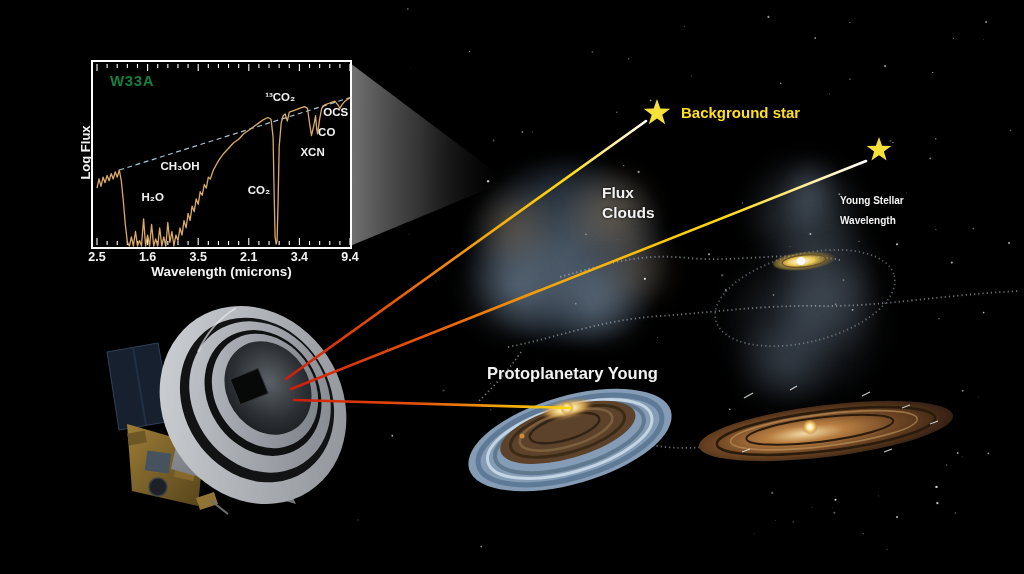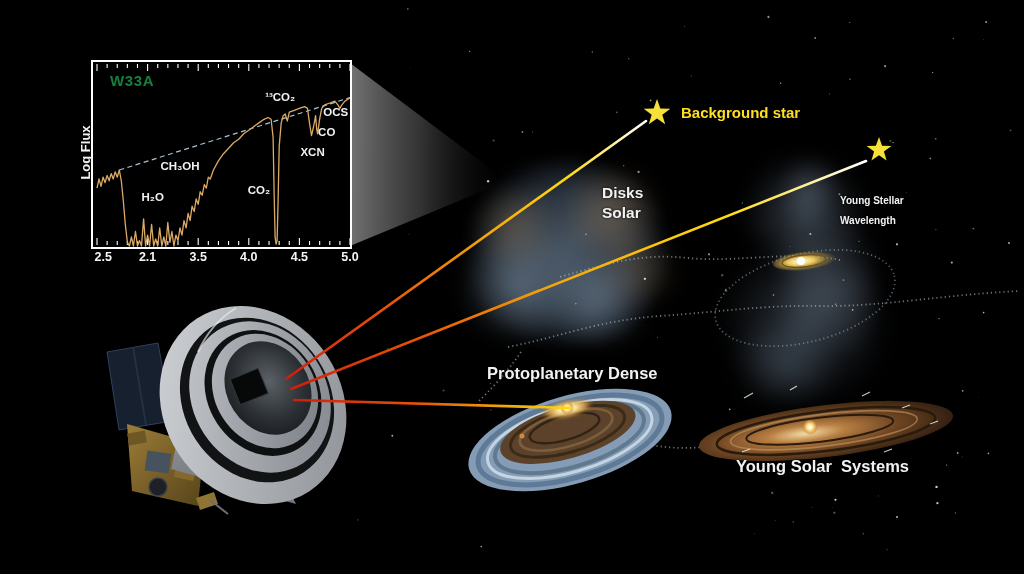--- a/index.html
+++ b/index.html
@@ -392,33 +392,33 @@
       <text x="88.98399999999998" y="109.98" fill="#f2f2f2" text-anchor="middle" font-size="11.5" font-weight="bold" font-family="&quot;Liberation Sans&quot;,&quot;DejaVu Sans&quot;,sans-serif">CH₃OH</text>
       <text x="167.91999999999996" y="133.51" fill="#f2f2f2" text-anchor="middle" font-size="11.5" font-weight="bold" font-family="&quot;Liberation Sans&quot;,&quot;DejaVu Sans&quot;,sans-serif">CO₂</text>
       <text x="189.17199999999997" y="41.19999999999999" fill="#f2f2f2" text-anchor="middle" font-size="11.5" font-weight="bold" font-family="&quot;Liberation Sans&quot;,&quot;DejaVu Sans&quot;,sans-serif">¹³CO₂</text>
       <text x="221.55599999999998" y="95.5" fill="#f2f2f2" text-anchor="middle" font-size="11.5" font-weight="bold" font-family="&quot;Liberation Sans&quot;,&quot;DejaVu Sans&quot;,sans-serif">XCN</text>
       <text x="235.72399999999996" y="75.59" fill="#f2f2f2" text-anchor="middle" font-size="11.5" font-weight="bold" font-family="&quot;Liberation Sans&quot;,&quot;DejaVu Sans&quot;,sans-serif">CO</text>
       <text x="244.83200000000005" y="55.68000000000001" fill="#f2f2f2" text-anchor="middle" font-size="11.5" font-weight="bold" font-family="&quot;Liberation Sans&quot;,&quot;DejaVu Sans&quot;,sans-serif">OCS</text>
       <rect x="1" y="1" width="259" height="187" fill="none" stroke="#ffffff" stroke-width="2"></rect>
     </svg>
   <div class="chart-title">W33A</div>
   <div class="ylab">Log Flux</div>
+  <div class="xlab">Wavelength (microns)</div>
   <div id="tick-labels">
-      <span class="tick-label" style="left: 82px; text-align: right;">2.5</span>
-      <span class="tick-label" style="left: 132.6px;">2.1</span>
+      <span class="tick-label" style="left: 82px;">2.5</span>
+      <span class="tick-label" style="left: 132.6px;">1.6</span>
       <span class="tick-label" style="left: 183.2px;">3.5</span>
-      <span class="tick-label" style="left: 233.8px;">4.0</span>
-      <span class="tick-label" style="left: 284.4px;">4.5</span>
-      <span class="tick-label" style="left: 335px;">5.0</span>
+      <span class="tick-label" style="left: 233.8px;">2.1</span>
+      <span class="tick-label" style="left: 284.4px;">3.4</span>
+      <span class="tick-label" style="left: 335px;">9.4</span>
     </div>
 
   <div class="lbl lbl-bgstar" style="color: rgb(255, 223, 30); text-align: center;">Background star</div>
   <div class="lbl lbl-dense">
-    <div>Disks</div>
-    <div>Solar</div>
+    <div>Flux</div>
+    <div>Clouds</div>
   </div>
   <div class="lbl lbl-yse">
     <div>Young Stellar</div>
     <div>Wavelength</div>
   </div>
-  <div class="lbl lbl-proto">Protoplanetary Dense</div>
-  <div class="lbl lbl-yss">Young Solar  Systems</div>
+  <div class="lbl lbl-proto">Protoplanetary Young</div>
 </div>
 
 </body></html>

